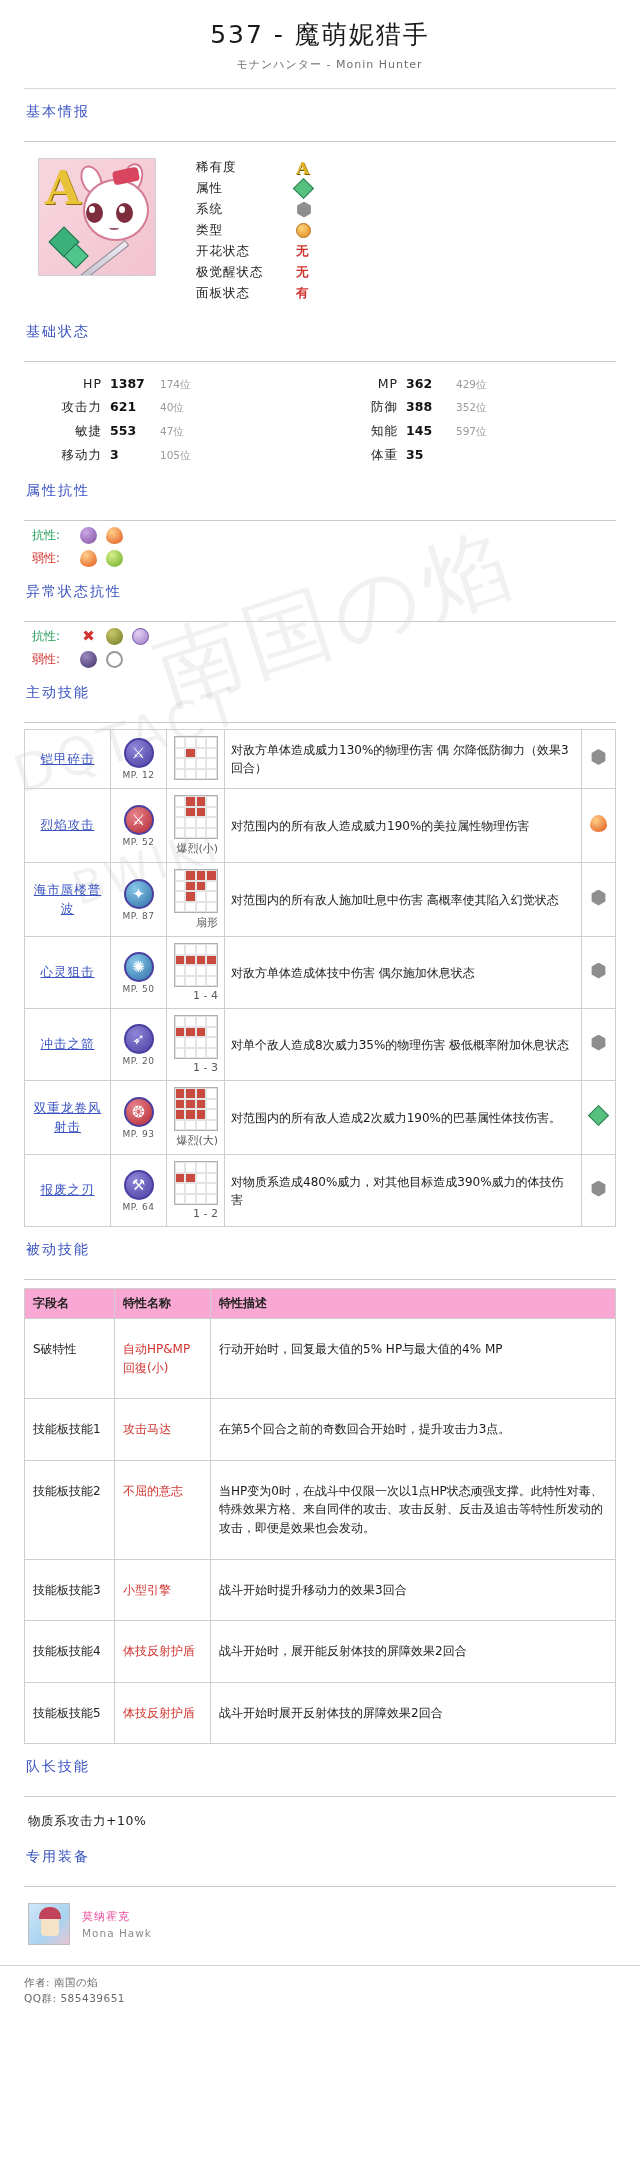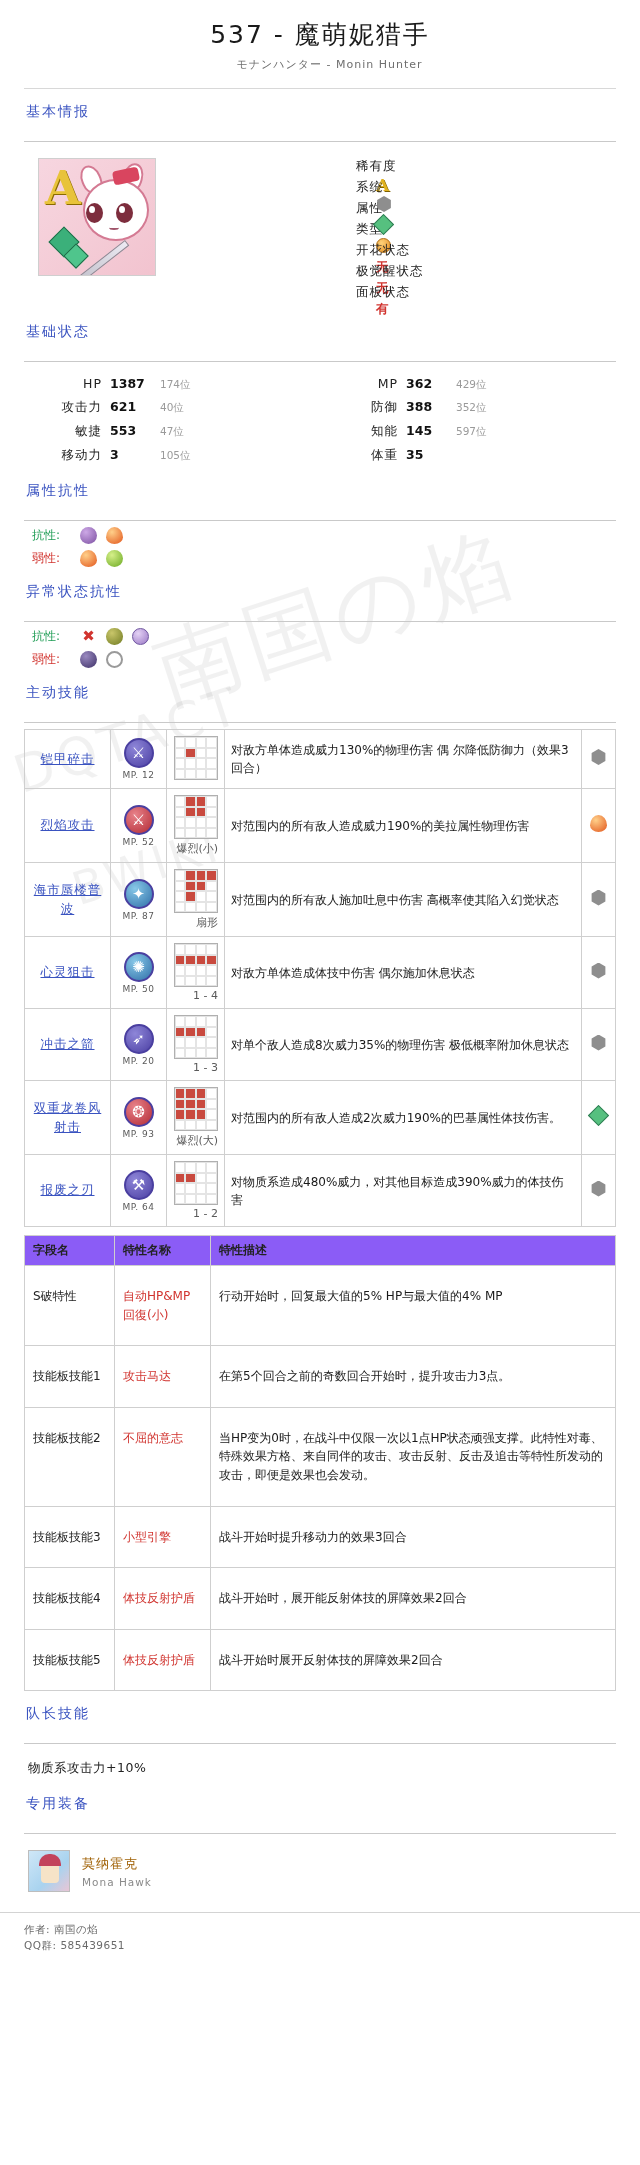--- a/index.html
+++ b/index.html
@@ -125,21 +125,21 @@
   }
   .portrait .mouth {
     position:absolute; right:36px; top:66px; width:10px;height:5px;
     border-bottom:2px solid #a0546a; border-radius:0 0 50% 50%;
   }
 
   .attrs { margin-left: 40px; flex:1; }
   .attr-line {
     display:flex; align-items:center;
     font-size: 12.5px; color:#222;
-    height: 19px; margin-bottom: 2px; flex-direction: column;
+    height: 19px; margin-bottom: 2px;
   }
   .attr-label { width: 100px; letter-spacing:1px;}
   .attr-val { width: 60px; text-align:left; display:flex; align-items:center; }
   .attr-val.red { color:#d1342f; font-weight:bold; }
 
   .badge-a {
     display:inline-block; font-family:"DejaVu Serif",serif; font-weight:bold;
     color:#e0b21f; font-size:17px; text-shadow: 1px 1px 0 #7d6000;
   }
   .diamond {
@@ -228,21 +228,21 @@
   }
   .grid-box div { border:0.5px solid #e4e4e4; }
   .grid-box div.on { background:#c94a3f; }
   .range-cap { font-size:11px; color:#5a5a5a; text-align:right; }
 
   
   table.passive {
     width:100%; border-collapse: collapse; margin-top:8px; border:1px solid #b9b9b9;
   }
   table.passive th {
-    background:#8b5cf6; font-size:12px; font-weight:bold; padding:6px 8px;
+    background:#f9a8d4; font-size:12px; font-weight:bold; padding:6px 8px;
     border:1px solid #cfcfcf; text-align:left; color:#222;
   }
   table.passive td {
     border:1px solid #cfcfcf; padding:21px 8px; font-size:12px; vertical-align:top; line-height:1.55;
   }
   td.p-field { width:90px; color:#222; }
   td.p-name  { width:96px; color:#d1342f; }
   td.p-desc  { color:#1a1a1a; }
 
   
@@ -254,21 +254,21 @@
     position:relative; overflow:hidden; flex:none;
   }
   .equip-icon .fig {
     position:absolute; left:12px; top:6px; width:18px;height:26px;
     background:#f6e3c7; border-radius:8px 8px 4px 4px;
   }
   .equip-icon .hair {
     position:absolute; left:10px; top:3px; width:22px;height:12px;
     background:#c2435c; border-radius:10px 10px 0 0;
   }
-  .equip-name { font-size:13px; color:#a16207; letter-spacing:1px; }
+  .equip-name { font-size:11px; color:#ec4899; letter-spacing:1px; }
   .equip-sub { font-size:10.5px; color:#8a8a8a; letter-spacing:1px; margin-top:3px;}
 
   
   .footer {
     margin-top: 14px;
     border-top:1px solid #d3d3d3;
     padding: 8px 24px 12px 24px;
     display:flex; justify-content:space-between;
     font-size:10.5px; color:#6a6a6a;
   }
@@ -316,29 +316,29 @@
         </div>
 
         <div class="attrs">
           <div class="attr-line">
             <span class="attr-label">稀有度</span>
             <span class="attr-val">
                 <span class="badge-a">A</span>
               </span>
           </div>
           <div class="attr-line">
+            <span class="attr-label">属性</span>
+            <span class="attr-val">
+                <span class="diamond"></span>
+              </span>
+          </div>
+          <div class="attr-line">
             <span class="attr-label">系统</span>
             <span class="attr-val">
                 <span class="hexicon"></span>
-              </span>
-          </div>
-          <div class="attr-line">
-            <span class="attr-label">属性</span>
-            <span class="attr-val">
-                <span class="diamond"></span>
               </span>
           </div>
           <div class="attr-line">
             <span class="attr-label">类型</span>
             <span class="attr-val">
                 <span class="circ-orange"></span>
               </span>
           </div>
           <div class="attr-line">
             <span class="attr-label">开花状态</span>
@@ -673,20 +673,21 @@
               <div class="range-cap">1 - 2</div>
             </td>
             <td class="sk-desc">对物质系造成480%威力，对其他目标造成390%威力的体技伤害</td>
             <td class="sk-elem"><span class="hexicon"></span></td>
           </tr>
         </tbody>
       </table>
     </div>
 
     <div class="section">
+      <div class="sec-title">被动技能</div>
       <table class="passive">
         <thead>
           <tr>
             <th>字段名</th>
             <th>特性名称</th>
             <th>特性描述</th>
           </tr>
         </thead>
         <tbody>
           <tr>

